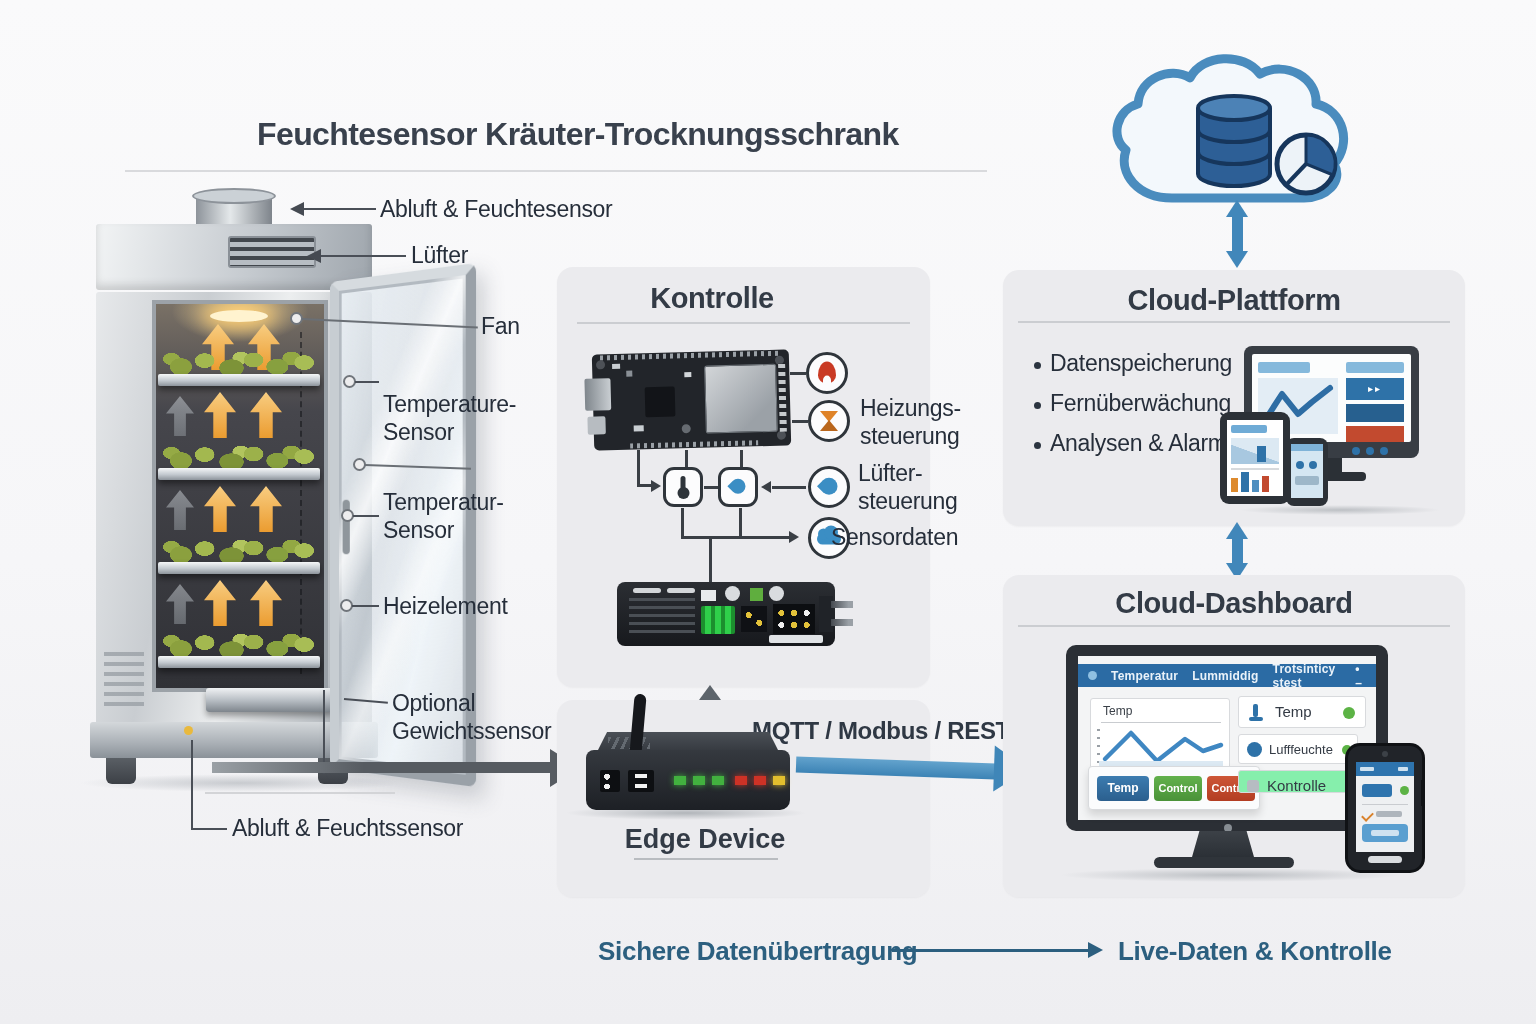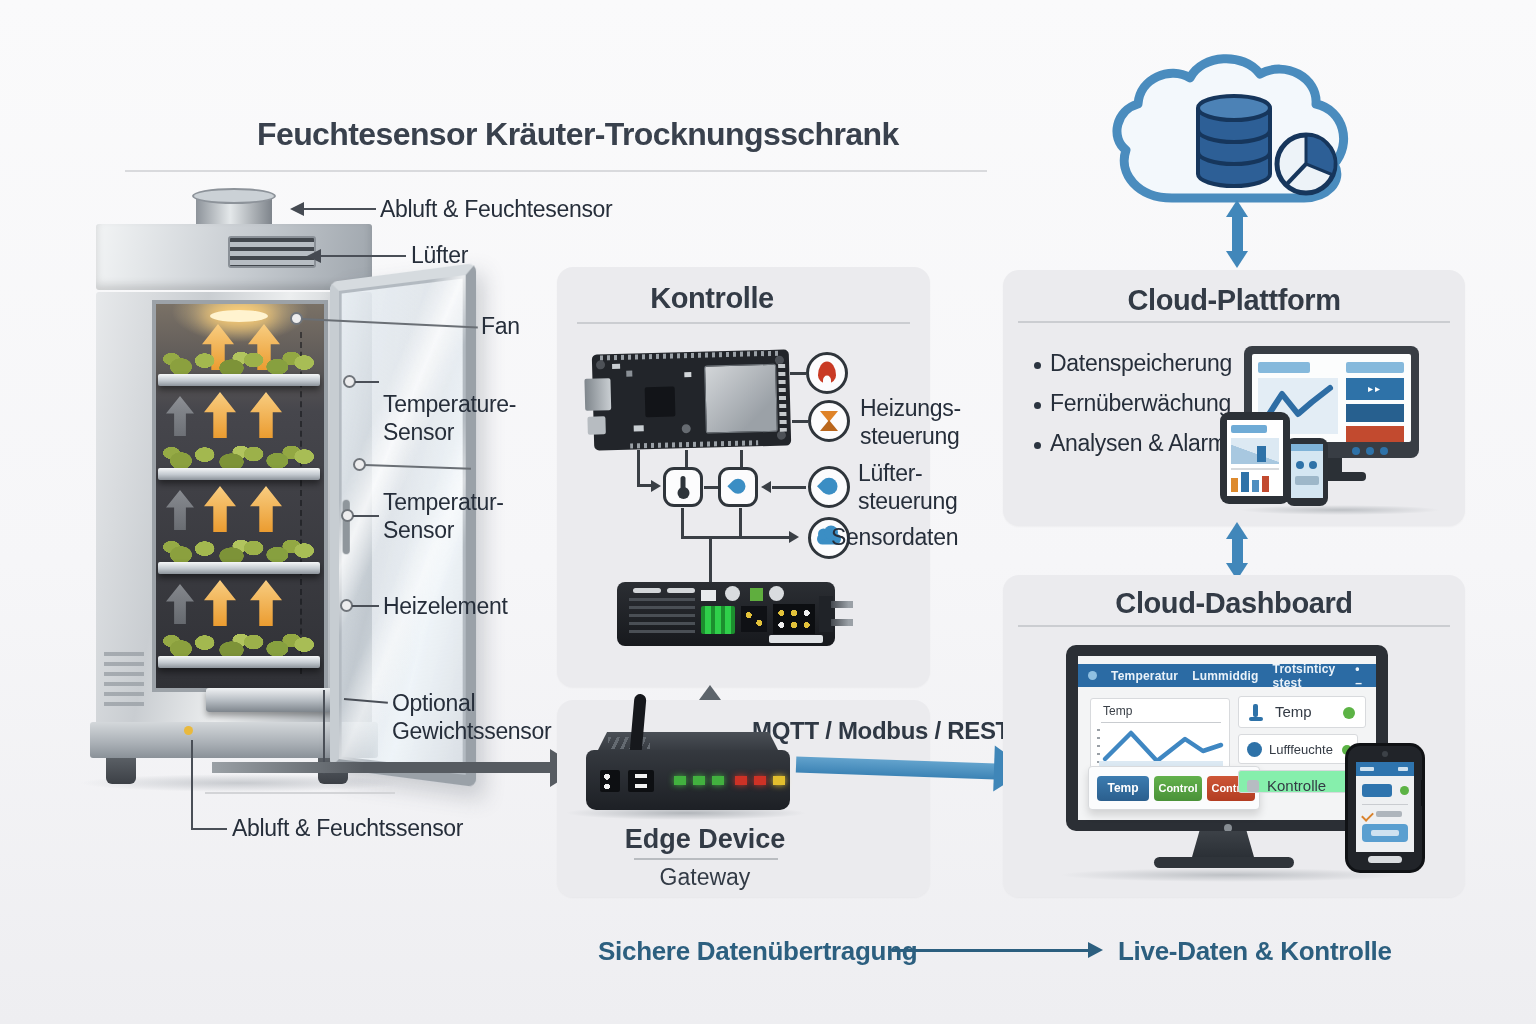--- a/index.html
+++ b/index.html
@@ -267,21 +267,20 @@
     <div class="abs" style="left:42px;top:20px;width:26px;height:22px;background:#0d0f12;border-radius:2px;background-image:linear-gradient(#f2f2f2,#f2f2f2),linear-gradient(#f2f2f2,#f2f2f2);background-size:12px 4px,12px 4px;background-position:7px 4px,7px 14px;background-repeat:no-repeat;"></div>
     <div class="abs" style="left:88px;top:26px;width:12px;height:9px;background:#42b13f;box-shadow:0 0 6px #42b13f;"></div>
     <div class="abs" style="left:107px;top:26px;width:12px;height:9px;background:#42b13f;box-shadow:0 0 6px #42b13f;"></div>
     <div class="abs" style="left:126px;top:26px;width:12px;height:9px;background:#42b13f;box-shadow:0 0 6px #42b13f;"></div>
     <div class="abs" style="left:149px;top:26px;width:12px;height:9px;background:#cd3226;box-shadow:0 0 6px #cd3226;"></div>
     <div class="abs" style="left:168px;top:26px;width:12px;height:9px;background:#cd3226;box-shadow:0 0 6px #cd3226;"></div>
     <div class="abs" style="left:187px;top:26px;width:12px;height:9px;background:#e2bf2e;box-shadow:0 0 6px #e2bf2e;"></div>
   </div>
   <div class="abs txt" style="left:555px;top:824px;width:300px;text-align:center;font-size:27px;font-weight:700;color:#333b46;">Edge Device</div>
   <div class="abs" style="left:634px;top:858px;width:144px;height:2px;background:#b9bcc0;"></div>
-  <div class="abs txt" style="left:555px;top:864px;width:300px;text-align:center;font-size:23px;font-weight:500;color:#333b46;">Gateway</div>
 
   <div class="abs" style="left:796px;top:760px;width:200px;height:16px;background:linear-gradient(180deg,#63a3cd,#3c83b5);transform:rotate(2deg);"></div>
   <div class="abs" style="left:994px;top:746px;width:0;height:0;border-top:23px solid transparent;border-bottom:23px solid transparent;border-left:34px solid #3f86b8;transform:rotate(2deg);"></div>
   <div class="abs" style="left:1018px;top:752px;width:0;height:0;border-top:17px solid transparent;border-bottom:17px solid transparent;border-left:26px solid #f2f2f4;transform:rotate(2deg);"></div>
   <div class="abs" style="left:1028px;top:752px;width:0;height:0;border-top:17px solid transparent;border-bottom:17px solid transparent;border-left:26px solid #3f86b8;transform:rotate(2deg);"></div>
 
   <svg class="abs" style="left:1102px;top:46px;" width="262" height="170" viewBox="0 0 262 170">
     <path d="M70 152 C36 152 16 128 24 104 C8 92 14 64 36 58 C38 32 68 20 88 32 C100 8 142 6 158 28 C184 14 216 32 214 58 C242 64 250 98 232 118 C242 136 224 152 202 152 Z" fill="#f3f8fc" stroke="#4a8cbe" stroke-width="9" stroke-linejoin="round"></path>
     <g>
       <path d="M96 62 v66 a36 12 0 0 0 72 0 v-66" fill="#2d5f96" stroke="#16365c" stroke-width="4"></path>

